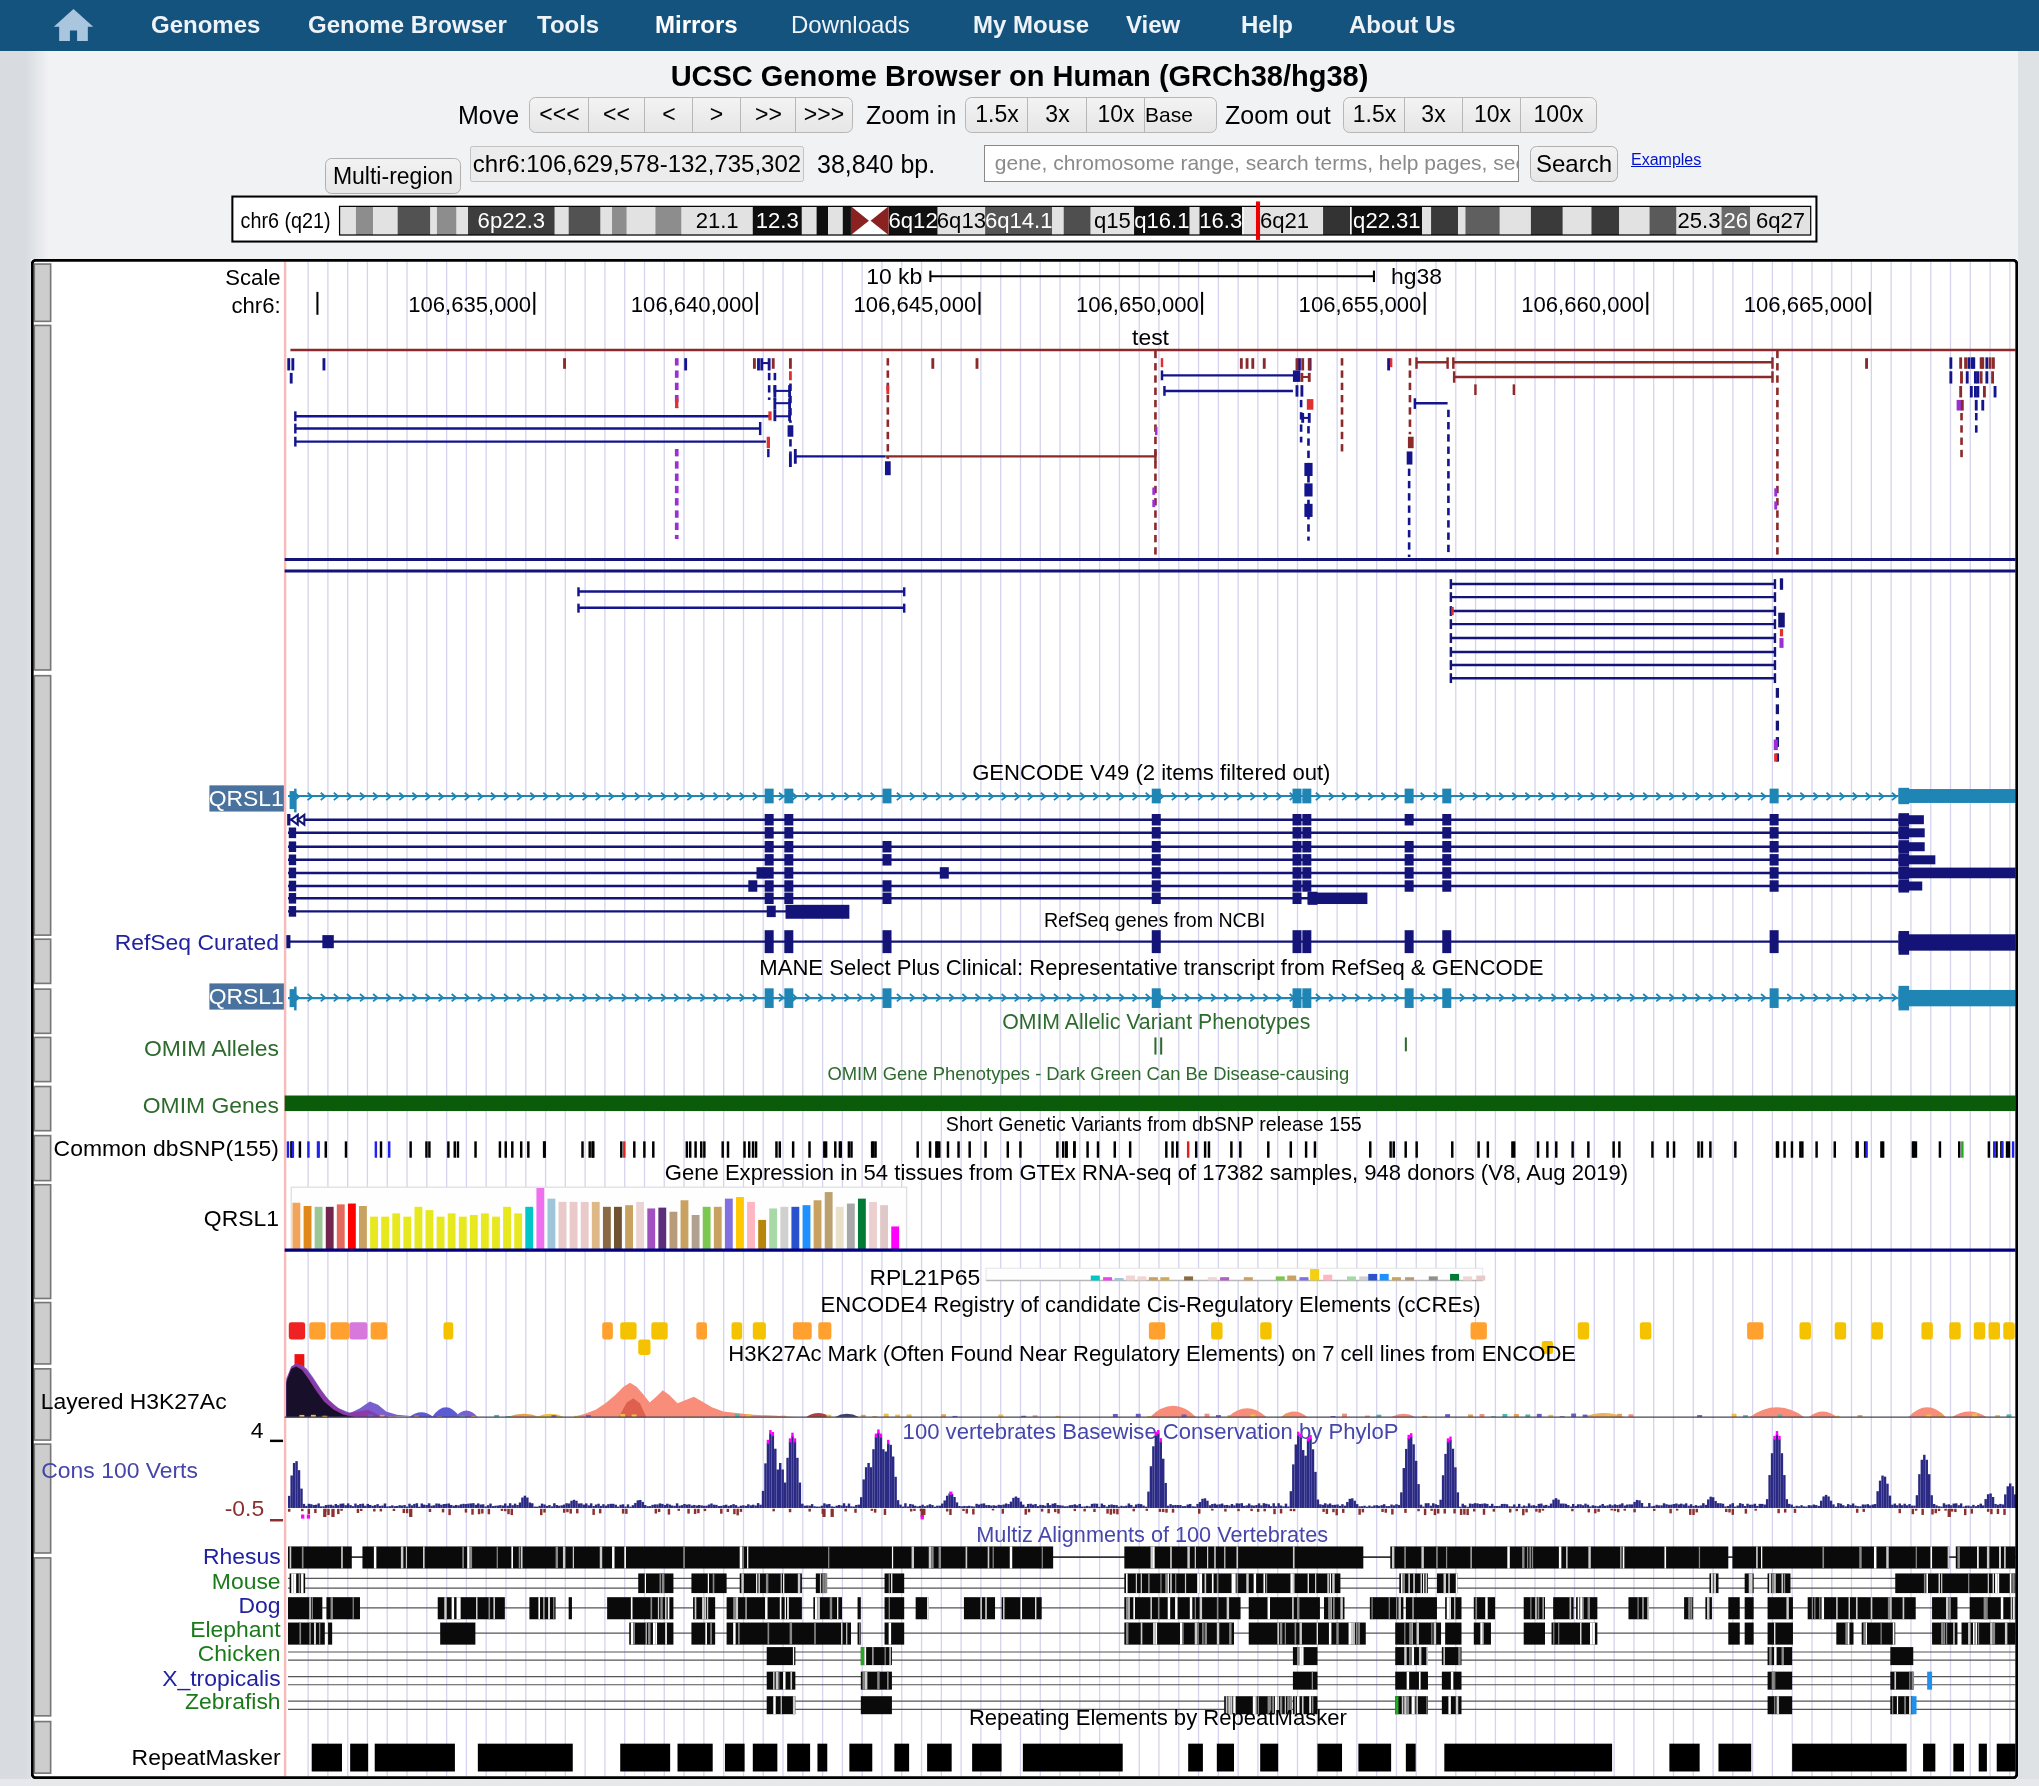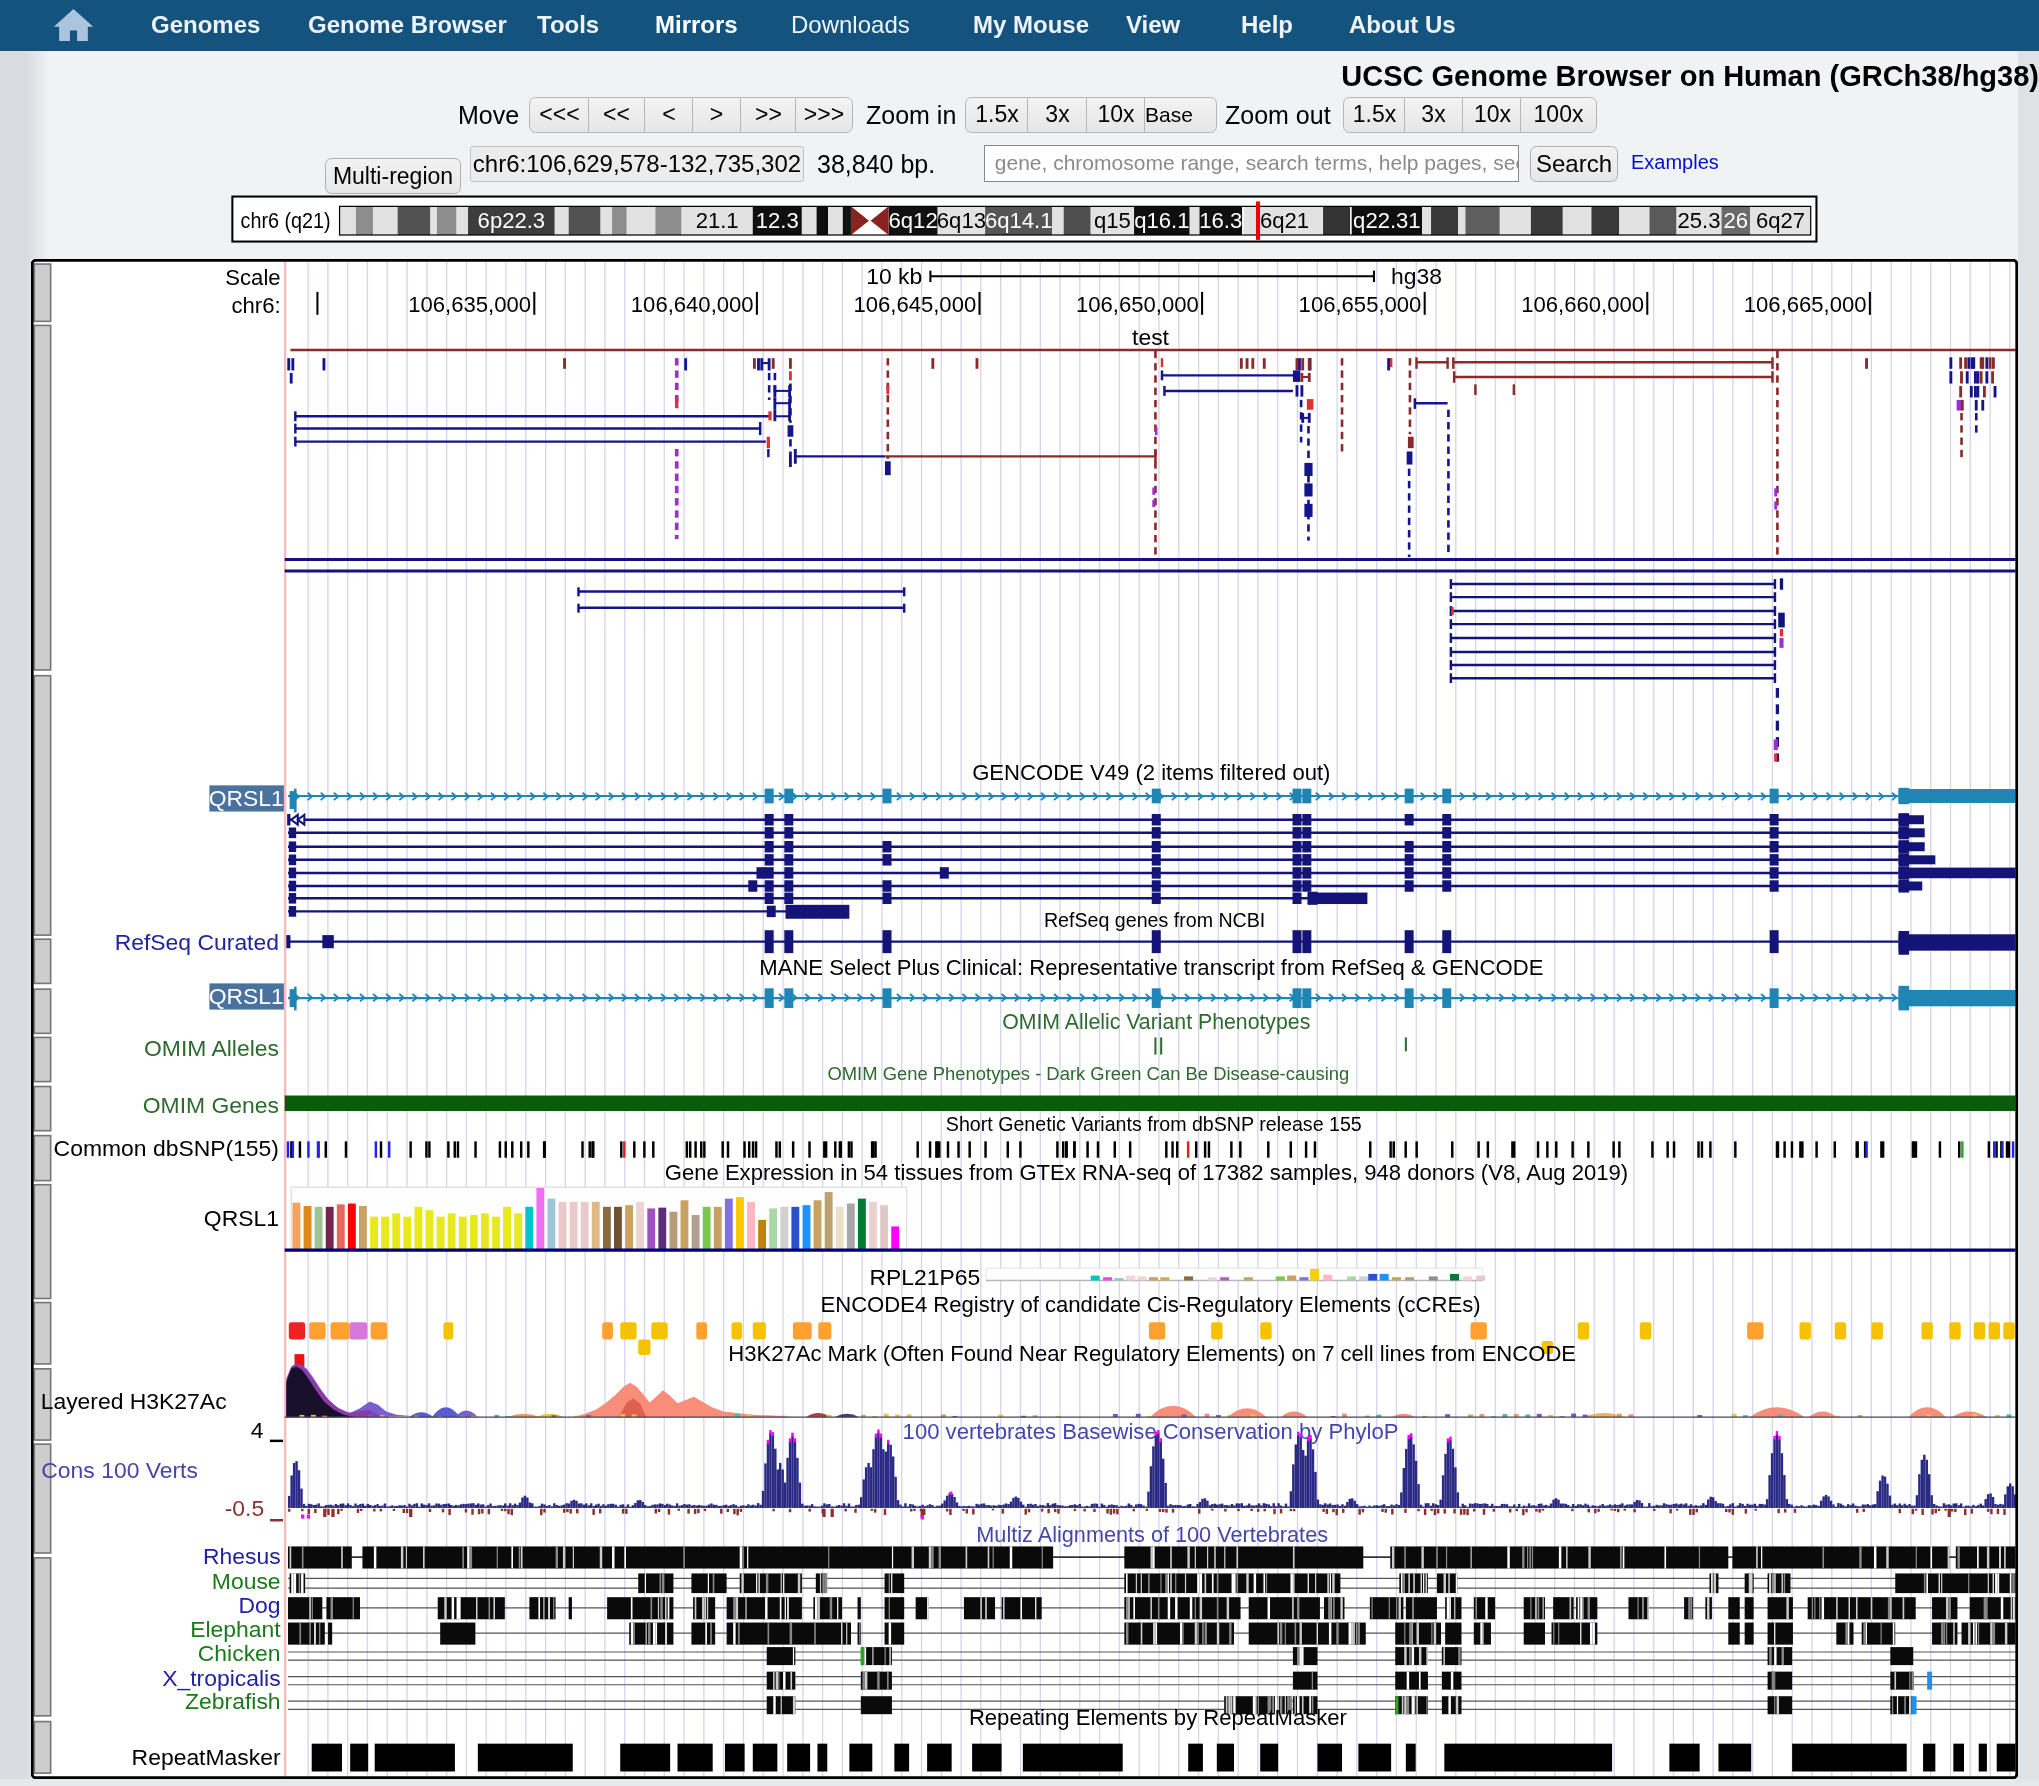--- a/index.html
+++ b/index.html
@@ -14,21 +14,21 @@
   <div style="position:absolute;left:151px;top:0;height:51px;line-height:49px;color:#eef3f8;font-size:24px;font-weight:bold">Genomes</div>
     <div style="position:absolute;left:308px;top:0;height:51px;line-height:49px;color:#eef3f8;font-size:24px;font-weight:bold">Genome Browser</div>
     <div style="position:absolute;left:537px;top:0;height:51px;line-height:49px;color:#eef3f8;font-size:24px;font-weight:bold">Tools</div>
     <div style="position:absolute;left:655px;top:0;height:51px;line-height:49px;color:#ffffff;font-size:24px;font-weight:bold">Mirrors</div>
     <div style="position:absolute;left:791px;top:0;height:51px;line-height:49px;color:#eef3f8;font-size:24px;font-weight:normal">Downloads</div>
     <div style="position:absolute;left:973px;top:0;height:51px;line-height:49px;color:#eef3f8;font-size:24px;font-weight:bold">My Mouse</div>
     <div style="position:absolute;left:1126px;top:0;height:51px;line-height:49px;color:#eef3f8;font-size:24px;font-weight:bold">View</div>
     <div style="position:absolute;left:1241px;top:0;height:51px;line-height:49px;color:#eef3f8;font-size:24px;font-weight:bold">Help</div>
     <div style="position:absolute;left:1349px;top:0;height:51px;line-height:49px;color:#eef3f8;font-size:24px;font-weight:bold">About Us</div>
 </div>
-<div style="position:absolute;left:0;top:60px;width:2039px;text-align:right;font-size:29px;font-weight:bold;color:#000">UCSC Genome Browser on Human (GRCh38/hg38)</div>
+<div style="position:absolute;left:0;top:60px;width:2039px;text-align:center;font-size:29px;font-weight:bold;color:#000">UCSC Genome Browser on Human (GRCh38/hg38)</div>
 <div style="position:absolute;left:458px;top:101px;font-size:25px">Move</div>
 <div style="position:absolute;left:529px;top:97px;width:61px;height:36px;border:1.6px solid #b7b7b7;border-top-left-radius:6.5px;border-bottom-left-radius:6.5px;background:linear-gradient(#f3f3f3,#e6e6e6);color:#000;box-sizing:border-box;font-size:23px;line-height:33px;text-align:center">&lt;&lt;&lt;</div>
 <div style="position:absolute;left:588px;top:97px;width:57px;height:36px;border:1.6px solid #b7b7b7;background:linear-gradient(#f3f3f3,#e6e6e6);color:#000;box-sizing:border-box;font-size:23px;line-height:33px;text-align:center">&lt;&lt;</div>
 <div style="position:absolute;left:644px;top:97px;width:50px;height:36px;border:1.6px solid #b7b7b7;background:linear-gradient(#f3f3f3,#e6e6e6);color:#000;box-sizing:border-box;font-size:23px;line-height:33px;text-align:center">&lt;</div>
 <div style="position:absolute;left:692px;top:97px;width:49px;height:36px;border:1.6px solid #b7b7b7;background:linear-gradient(#f3f3f3,#e6e6e6);color:#000;box-sizing:border-box;font-size:23px;line-height:33px;text-align:center">&gt;</div>
 <div style="position:absolute;left:740px;top:97px;width:57px;height:36px;border:1.6px solid #b7b7b7;background:linear-gradient(#f3f3f3,#e6e6e6);color:#000;box-sizing:border-box;font-size:23px;line-height:33px;text-align:center">&gt;&gt;</div>
 <div style="position:absolute;left:795px;top:97px;width:58px;height:36px;border:1.6px solid #b7b7b7;border-top-right-radius:6.5px;border-bottom-right-radius:6.5px;background:linear-gradient(#f3f3f3,#e6e6e6);color:#000;box-sizing:border-box;font-size:23px;line-height:33px;text-align:center">&gt;&gt;&gt;</div>
 <div style="position:absolute;left:866px;top:101px;font-size:25px">Zoom in</div>
 <div style="position:absolute;left:965px;top:97px;width:64px;height:36px;border:1.6px solid #b7b7b7;border-top-left-radius:6.5px;border-bottom-left-radius:6.5px;background:linear-gradient(#f3f3f3,#e6e6e6);color:#000;box-sizing:border-box;font-size:23px;line-height:33px;text-align:center">1.5x</div>
 <div style="position:absolute;left:1027px;top:97px;width:61px;height:36px;border:1.6px solid #b7b7b7;background:linear-gradient(#f3f3f3,#e6e6e6);color:#000;box-sizing:border-box;font-size:23px;line-height:33px;text-align:center">3x</div>
@@ -37,21 +37,21 @@
 <div style="position:absolute;left:1225px;top:101px;font-size:25px">Zoom out</div>
 <div style="position:absolute;left:1343px;top:97px;width:63px;height:36px;border:1.6px solid #b7b7b7;border-top-left-radius:6.5px;border-bottom-left-radius:6.5px;background:linear-gradient(#f3f3f3,#e6e6e6);color:#000;box-sizing:border-box;font-size:23px;line-height:33px;text-align:center">1.5x</div>
 <div style="position:absolute;left:1404px;top:97px;width:59px;height:36px;border:1.6px solid #b7b7b7;background:linear-gradient(#f3f3f3,#e6e6e6);color:#000;box-sizing:border-box;font-size:23px;line-height:33px;text-align:center">3x</div>
 <div style="position:absolute;left:1462px;top:97px;width:61px;height:36px;border:1.6px solid #b7b7b7;background:linear-gradient(#f3f3f3,#e6e6e6);color:#000;box-sizing:border-box;font-size:23px;line-height:33px;text-align:center">10x</div>
 <div style="position:absolute;left:1520px;top:97px;width:77px;height:36px;border:1.6px solid #b7b7b7;border-top-right-radius:6.5px;border-bottom-right-radius:6.5px;background:linear-gradient(#f3f3f3,#e6e6e6);color:#000;box-sizing:border-box;font-size:23px;line-height:33px;text-align:center">100x</div>
 <div style="position:absolute;left:325px;top:158px;width:136px;height:36px;border:1.6px solid #b0b0b0;border-radius:6.5px;background:linear-gradient(#f2f2f2,#e7e7e7);font-size:23px;line-height:34px;text-align:center">Multi-region</div>
 <div style="position:absolute;left:470px;top:146px;width:334px;height:36px;border:1.6px solid #c2c2c2;border-radius:2.5px;background:#ececec;font-size:24px;line-height:34px;text-align:center">chr6:106,629,578-132,735,302</div>
 <div style="position:absolute;left:817px;top:150px;font-size:25px">38,840 bp.</div>
 <div style="position:absolute;left:984px;top:145px;width:535px;height:37px;border:1.6px solid #888;background:#fff;font-size:21px;line-height:34px;color:#8a8a8a;padding-left:9.8px;white-space:nowrap;overflow:hidden">gene, chromosome range, search terms, help pages, see e</div>
 <div style="position:absolute;left:1530px;top:146px;width:88px;height:36px;border:1.6px solid #b0b0b0;border-radius:6.5px;background:linear-gradient(#f2f2f2,#e7e7e7);font-size:24px;line-height:34px;text-align:center">Search</div>
-<div style="position:absolute;left:1631px;top:151px;font-size:20px;color:#0011cc;">Examples</div>
+<div style="position:absolute;left:1631px;top:151px;font-size:16px;color:#0011cc;text-decoration:underline">Examples</div>
 <svg width="2039" height="254" viewBox="0 0 2492 310" style="position:absolute;left:0;top:0">
     <rect x="284" y="240" width="1936" height="55" fill="#fff" stroke="#000" stroke-width="2.5"></rect>
     <text x="294" y="279" fill="#000" font-size="28" textLength="110" lengthAdjust="spacingAndGlyphs" font-family="Liberation Sans, sans-serif">chr6 (q21)</text>
     <rect x="415.0" y="252.0" width="20.0" height="35.0" fill="#e2e2e2"></rect>
     <rect x="435.0" y="252.0" width="21.0" height="35.0" fill="#8d8d8d"></rect>
     <rect x="456.0" y="252.0" width="30.0" height="35.0" fill="#e2e2e2"></rect>
     <rect x="486.0" y="252.0" width="40.0" height="35.0" fill="#525252"></rect>
     <rect x="526.0" y="252.0" width="8.0" height="35.0" fill="#e2e2e2"></rect>
     <rect x="534.0" y="252.0" width="24.0" height="35.0" fill="#8d8d8d"></rect>
     <rect x="558.0" y="252.0" width="14.0" height="35.0" fill="#e2e2e2"></rect>

